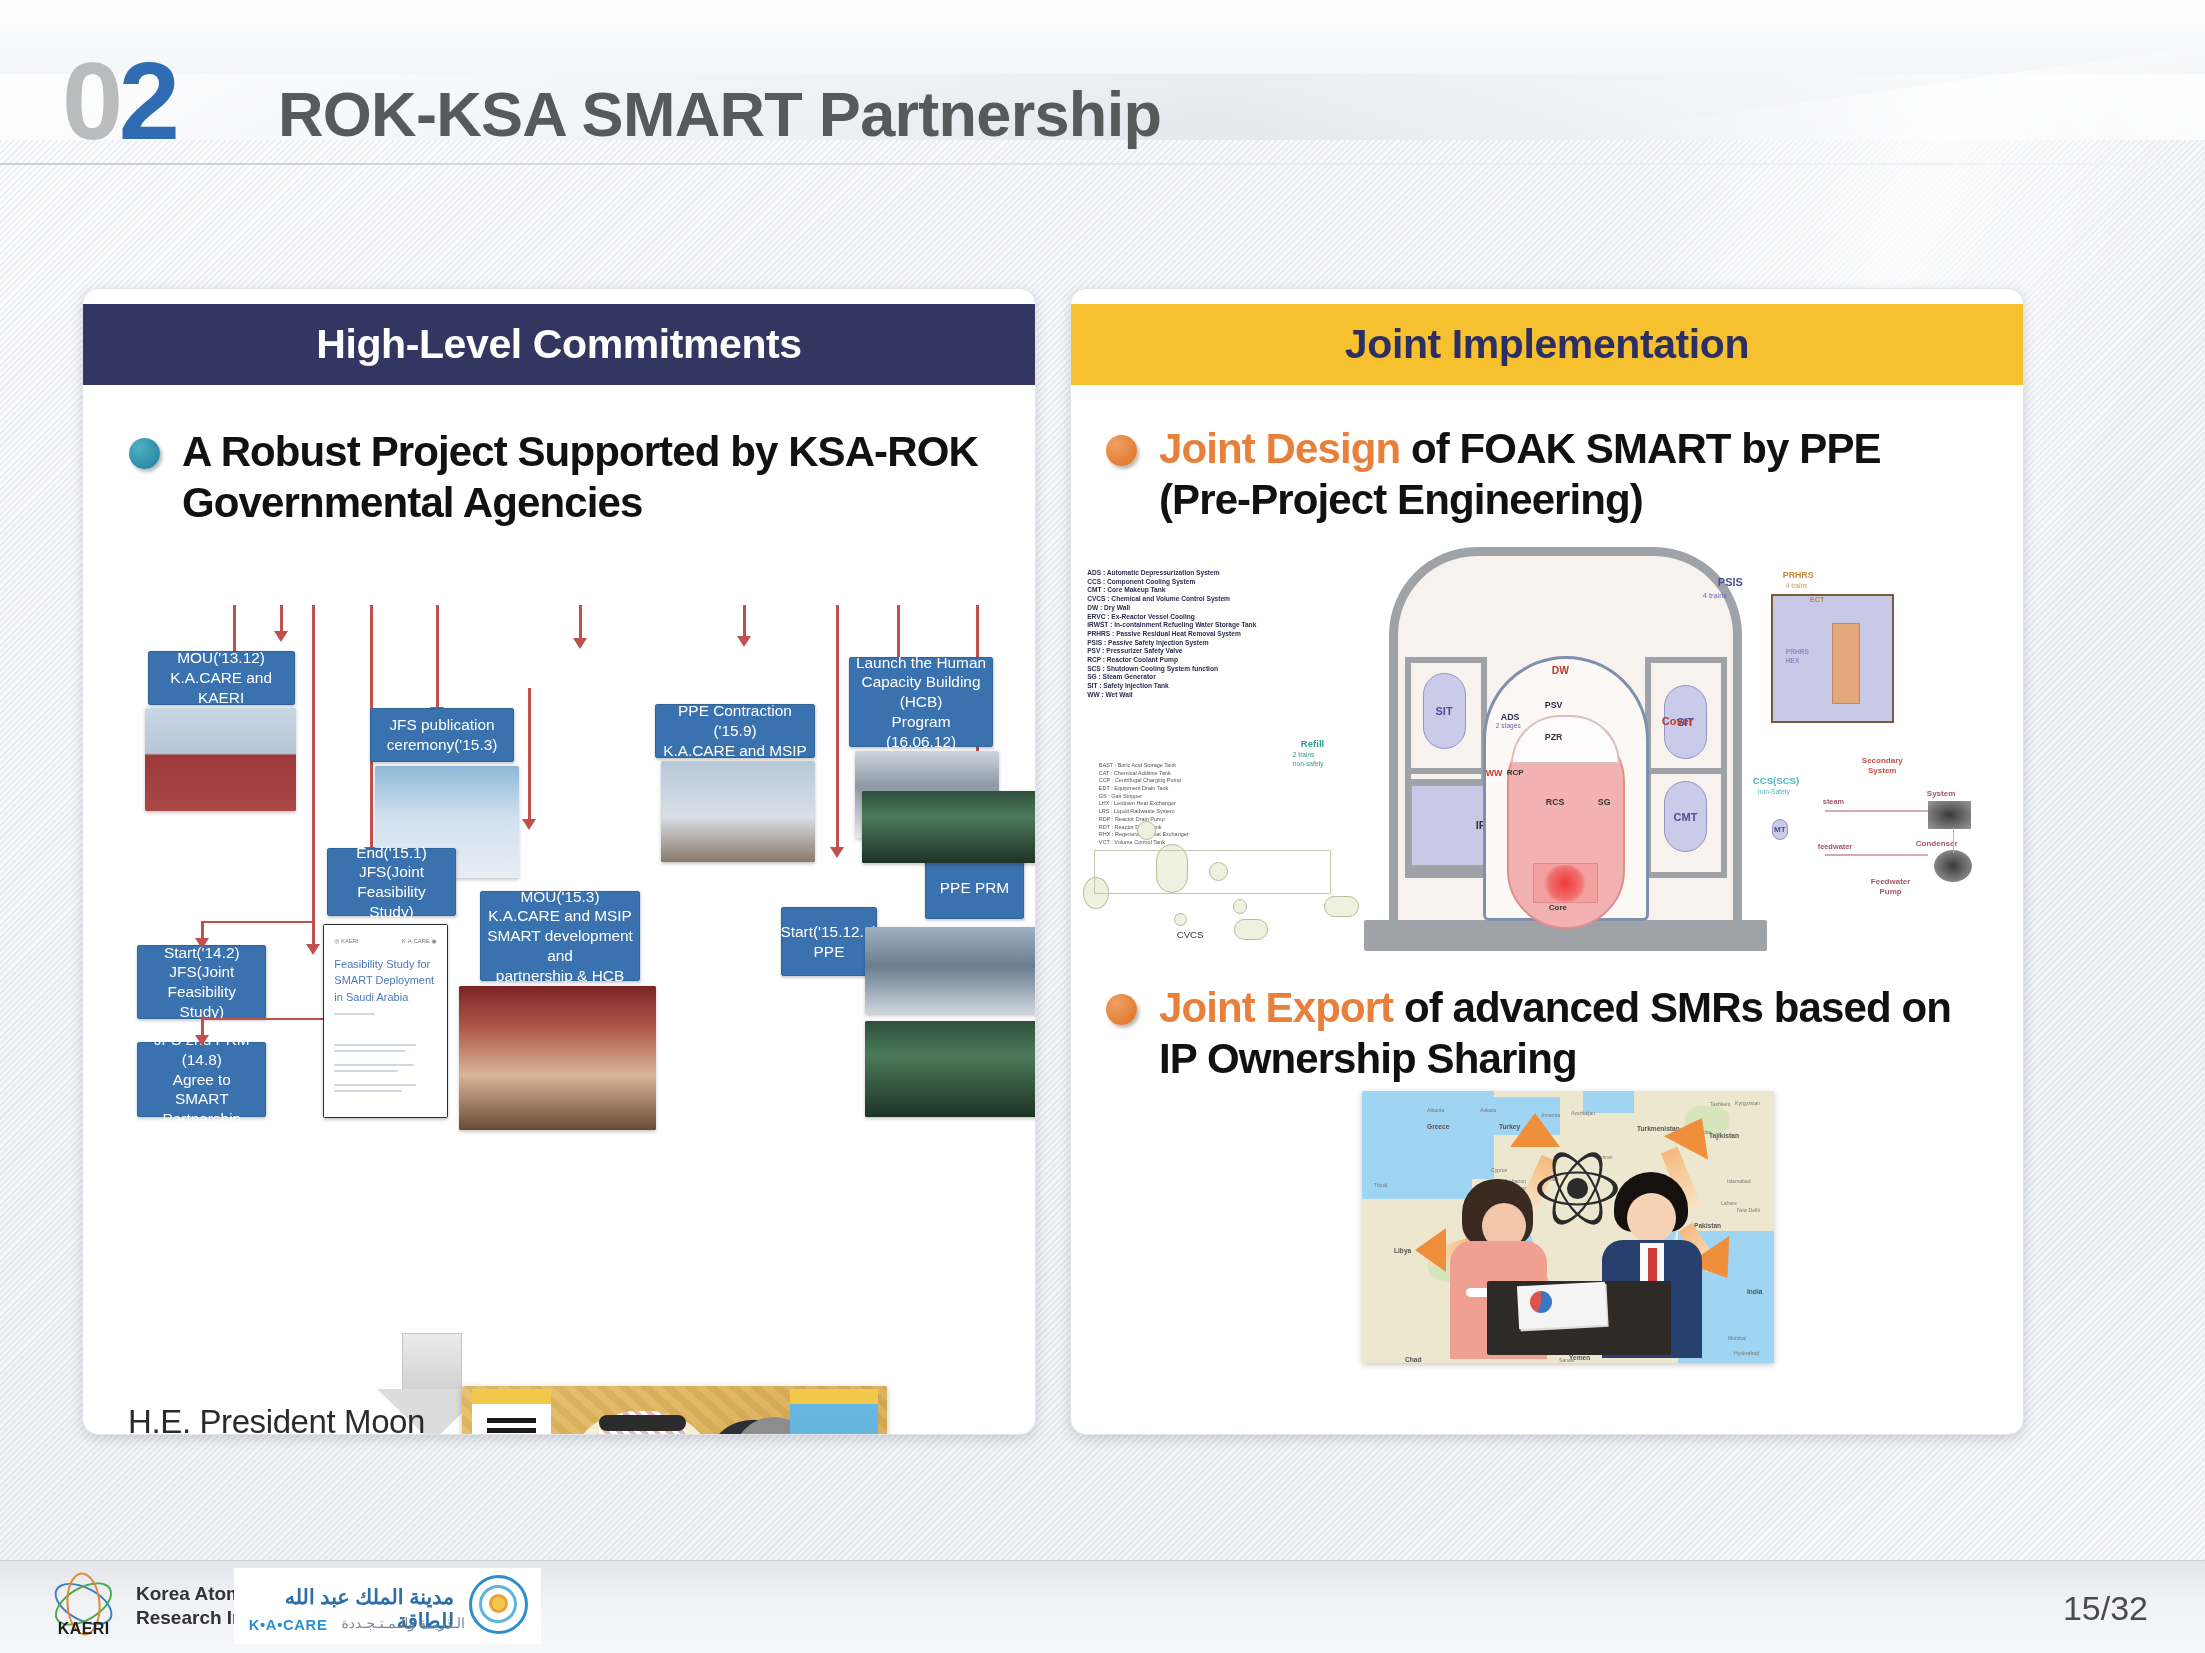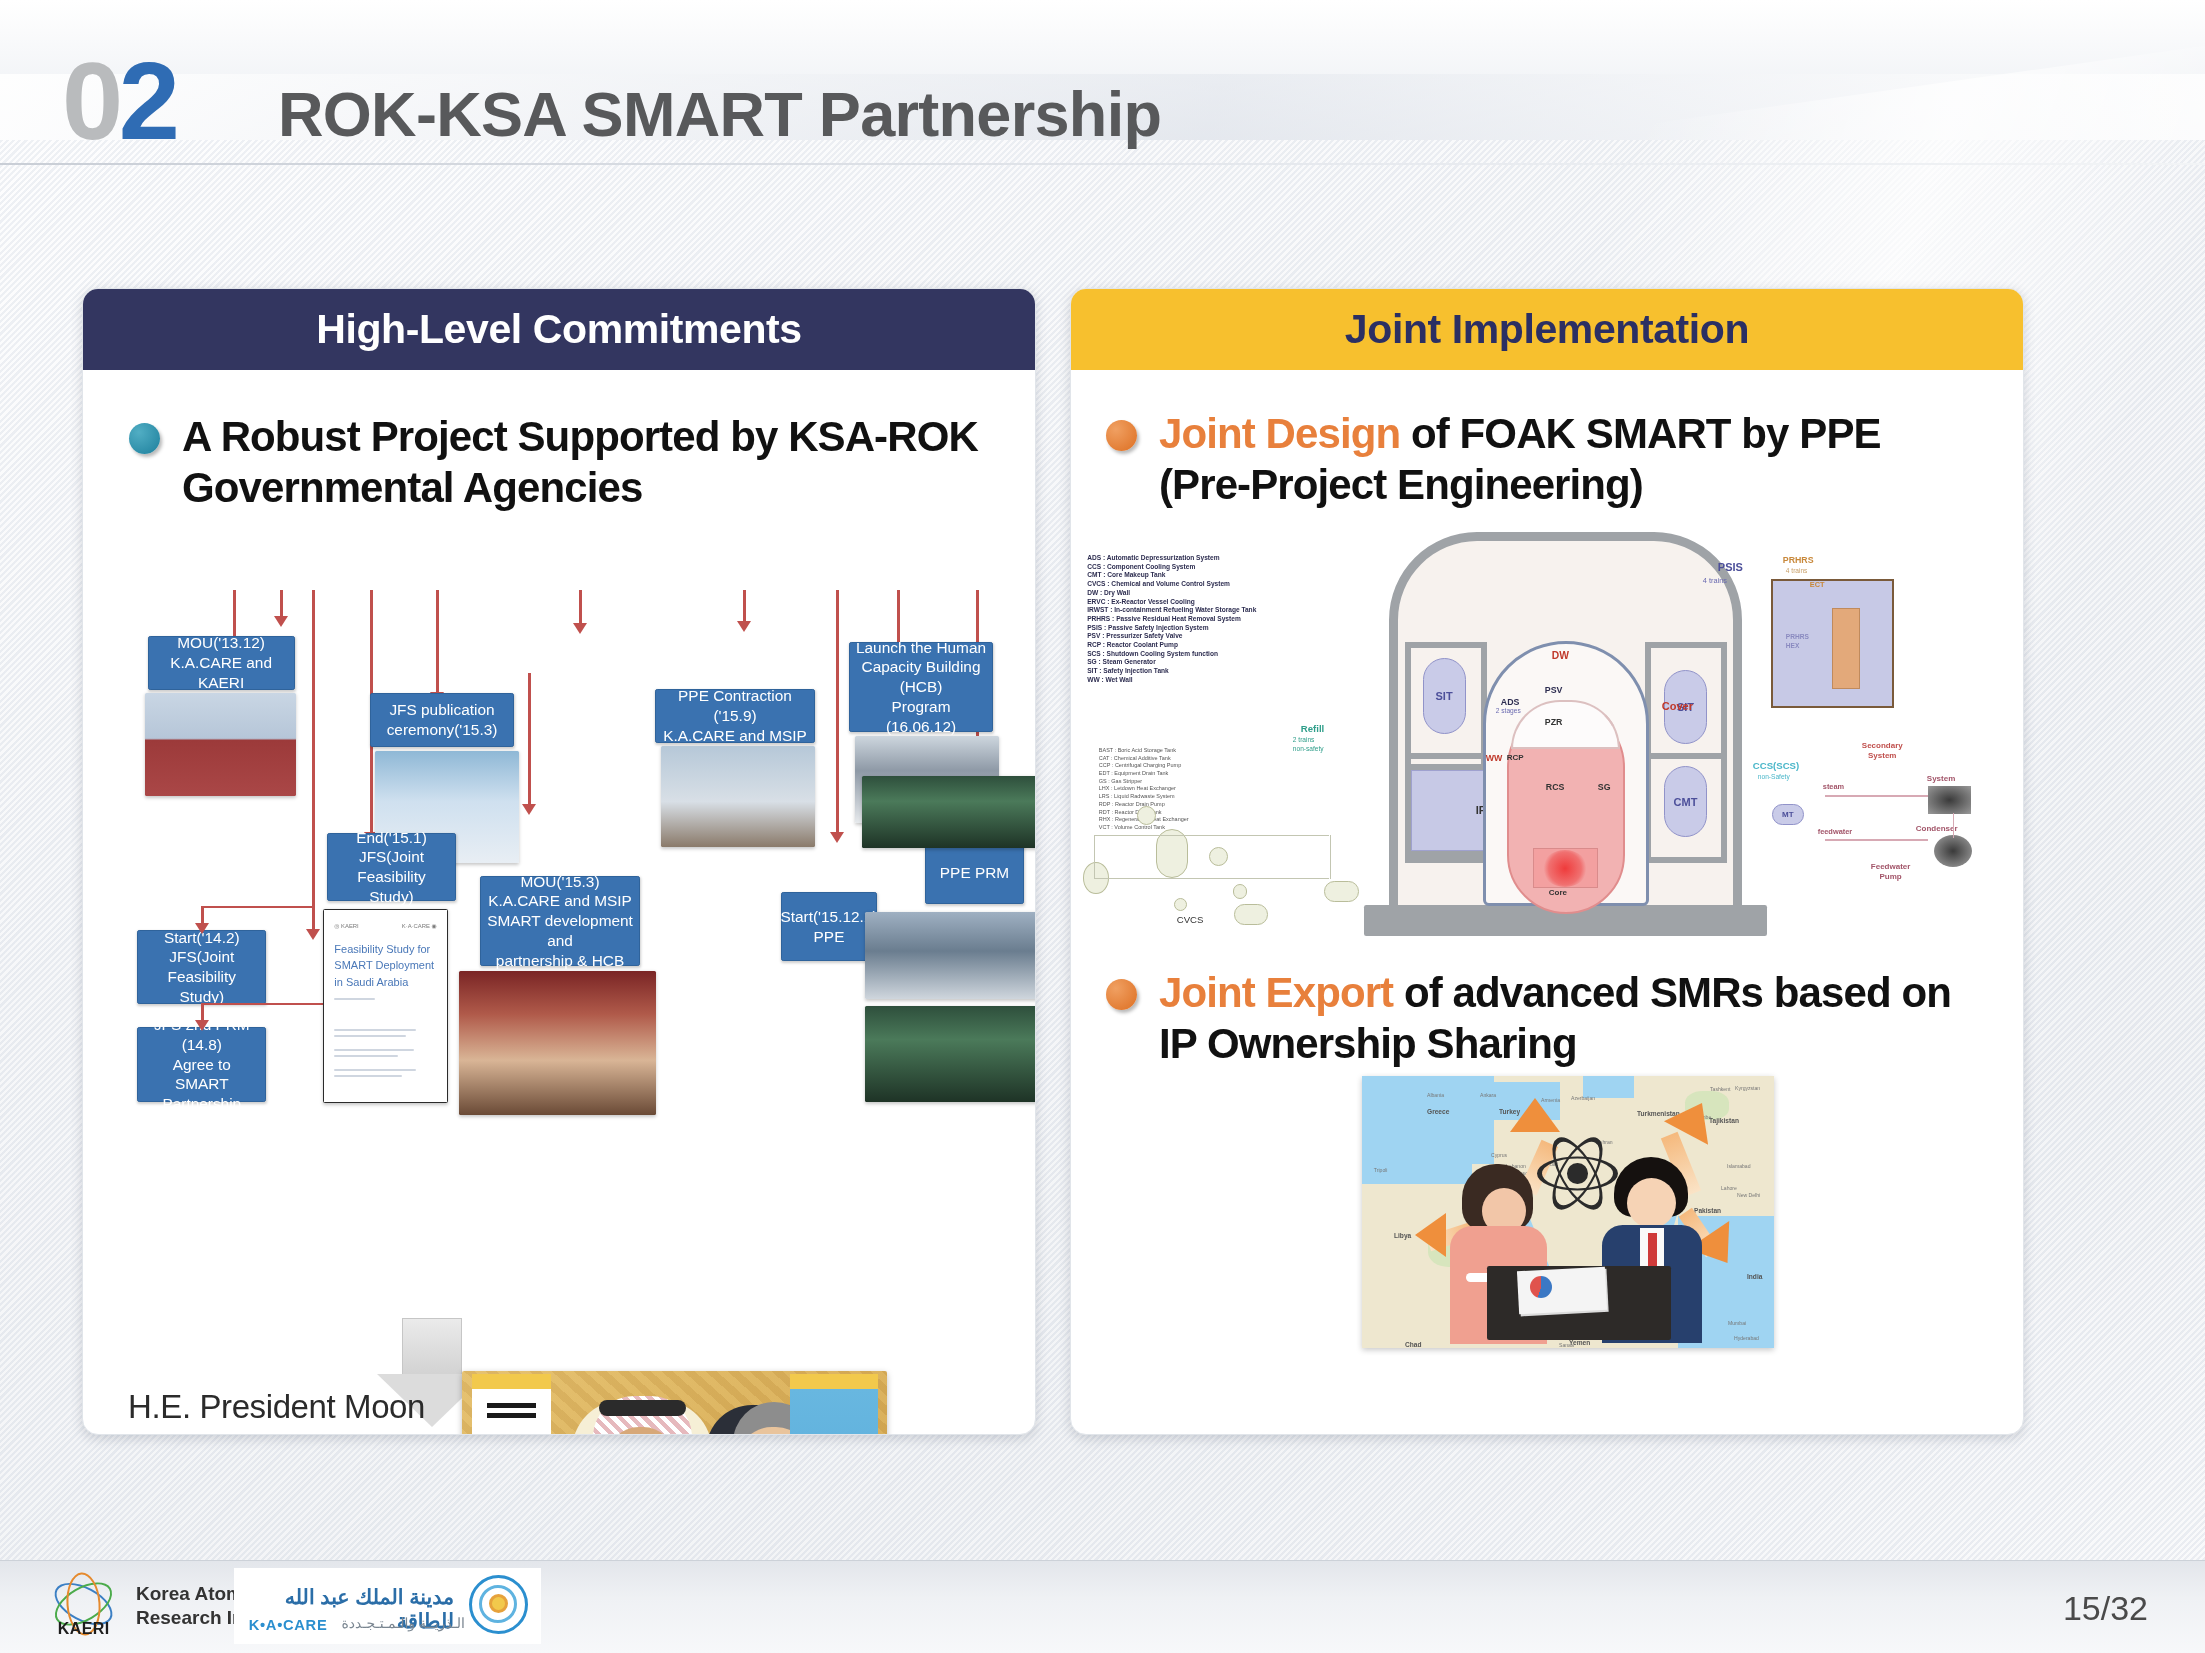--- a/index.html
+++ b/index.html
@@ -36,21 +36,21 @@
   .hdr-title{position:absolute;left:278px;top:11.8px;font-size:63px;font-weight:700;color:#58595b;
     letter-spacing:-0.7px;line-height:1;}
   .hdr-rule{position:absolute;left:0;top:163px;width:100%;height:2.2px;
     background:linear-gradient(90deg,#c9ced6,#e6e9ee 60%,#f2f4f6);}
 
   
   .panel{position:absolute;background:#ffffff;border-radius:16px;
     box-shadow:0 3.7px 11.8px rgba(60,70,90,.20);border:0.7px solid #e1e5ea;overflow:hidden;}
   .panel-left{left:82px;top:288px;width:954px;height:1147px;}
   .panel-right{left:1070px;top:288px;width:954px;height:1147px;}
-  .panel-head{height:81px;display:flex;align-items:center;justify-content:center;}
+  .panel-head{height:81px;display:flex;align-items:center;justify-content:center;margin-top:15px;}
   .panel-head.navy{background:#333660;}
   .panel-head.gold{background:#f7c02e;}
   .panel-head-txt{font-size:41px;font-weight:700;letter-spacing:-0.4px;}
   .panel-head.navy .panel-head-txt{color:#ffffff;}
   .panel-head.gold .panel-head-txt{color:#2b2f63;}
   .panel-body{position:relative;height:calc(100% - 81px);}
 
   
   .bullet-row{display:flex;align-items:flex-start;gap:22px;}
   .bdot{flex:0 0 auto;width:31px;height:31px;border-radius:50%;margin-top:11.8px;
@@ -414,21 +414,21 @@
         <div class="slabel" style="left:112px;top:35px;font-size:8px;color:#a3566a;">System</div>
         <div class="turb" style="left:113px;top:47px;"></div>
         <div class="slabel" style="left:101px;top:85px;font-size:8px;color:#a3566a;">Condenser</div>
         <div class="cond" style="left:119px;top:96px;"></div>
         <div class="slabel" style="left:56px;top:123px;font-size:8px;color:#a3566a;line-height:1.3;text-align:center;">Feedwater<br>Pump</div>
         <div class="slabel" style="left:8px;top:43px;font-size:7.4px;color:#a3566a;text-align:center;">steam</div>
         <div class="slabel" style="left:2.9px;top:88px;font-size:7.4px;color:#a3566a;">feedwater</div>
         <div class="pipe" style="left:10.3px;top:56px;width:103px;"></div>
         <div class="pipe" style="left:10.3px;top:100px;width:103px;"></div>
         <div class="pipe-v" style="left:138px;top:74px;height:25px;"></div>
-        <div class="tank" style="left:-43px;top:65px;width:32px;height:20.6px;border-radius:10.3px;font-size:8px;">MT</div>
+        <div class="tank" style="left:-43px;top:65px;width:16px;height:20.6px;border-radius:10.3px;font-size:8px;">MT</div>
       </div>
 
       <div class="cvcs">
         <div class="slabel" style="left:97px;top:123px;font-size:9.6px;color:#333;font-weight:400;">CVCS</div>
         <div class="cv-el" style="left:2.9px;top:71px;width:26.5px;height:32px;"></div>
         <div class="cv-el" style="left:76px;top:38px;width:32px;height:49px;border-radius:16px;"></div>
         <div class="cv-el" style="left:57px;top:14.7px;width:19px;height:19px;"></div>
         <div class="cv-el" style="left:129px;top:56px;width:19px;height:19px;"></div>
         <div class="cv-el" style="left:153px;top:93px;width:14.7px;height:14.7px;"></div>
         <div class="cv-el" style="left:94px;top:107px;width:13.2px;height:13.2px;"></div>

